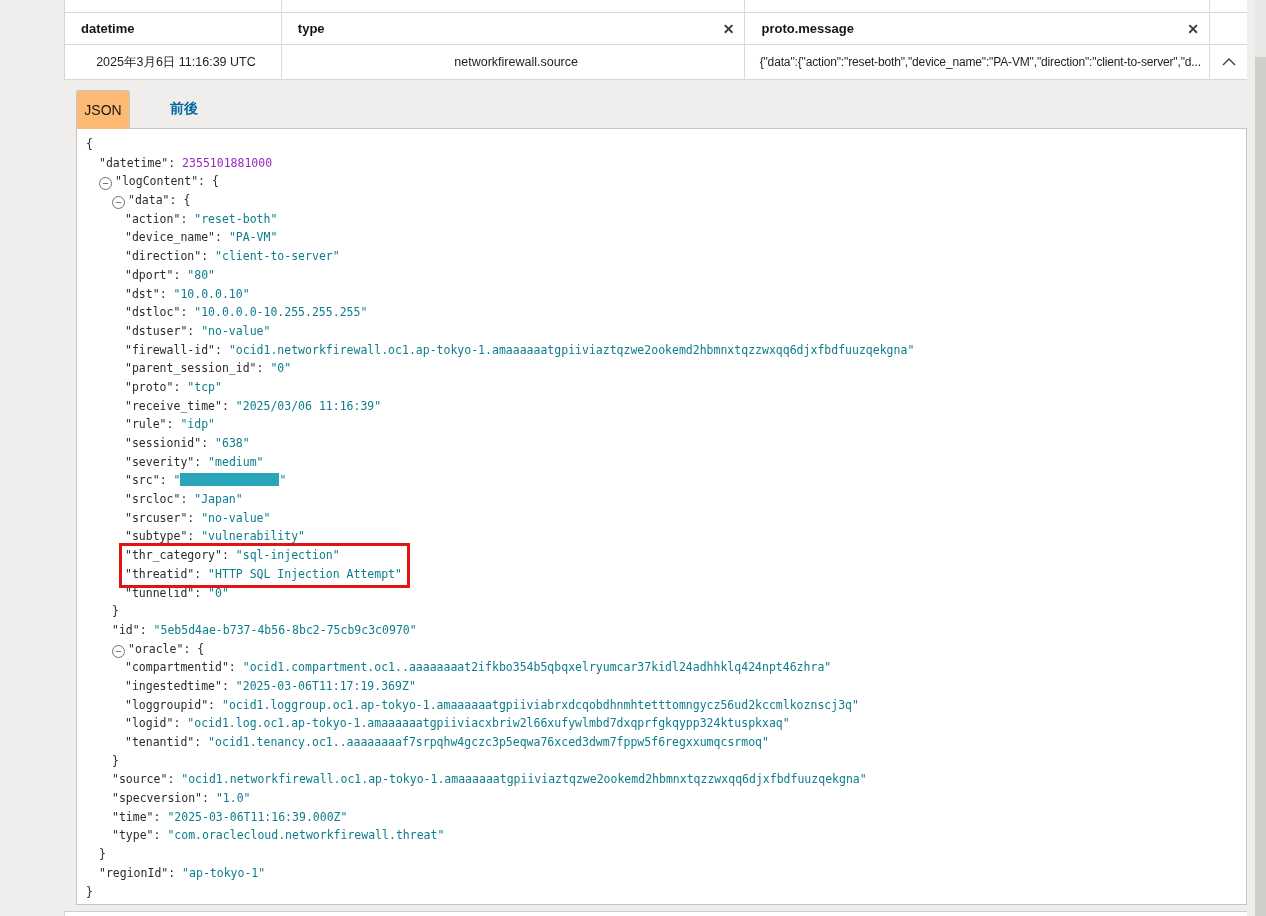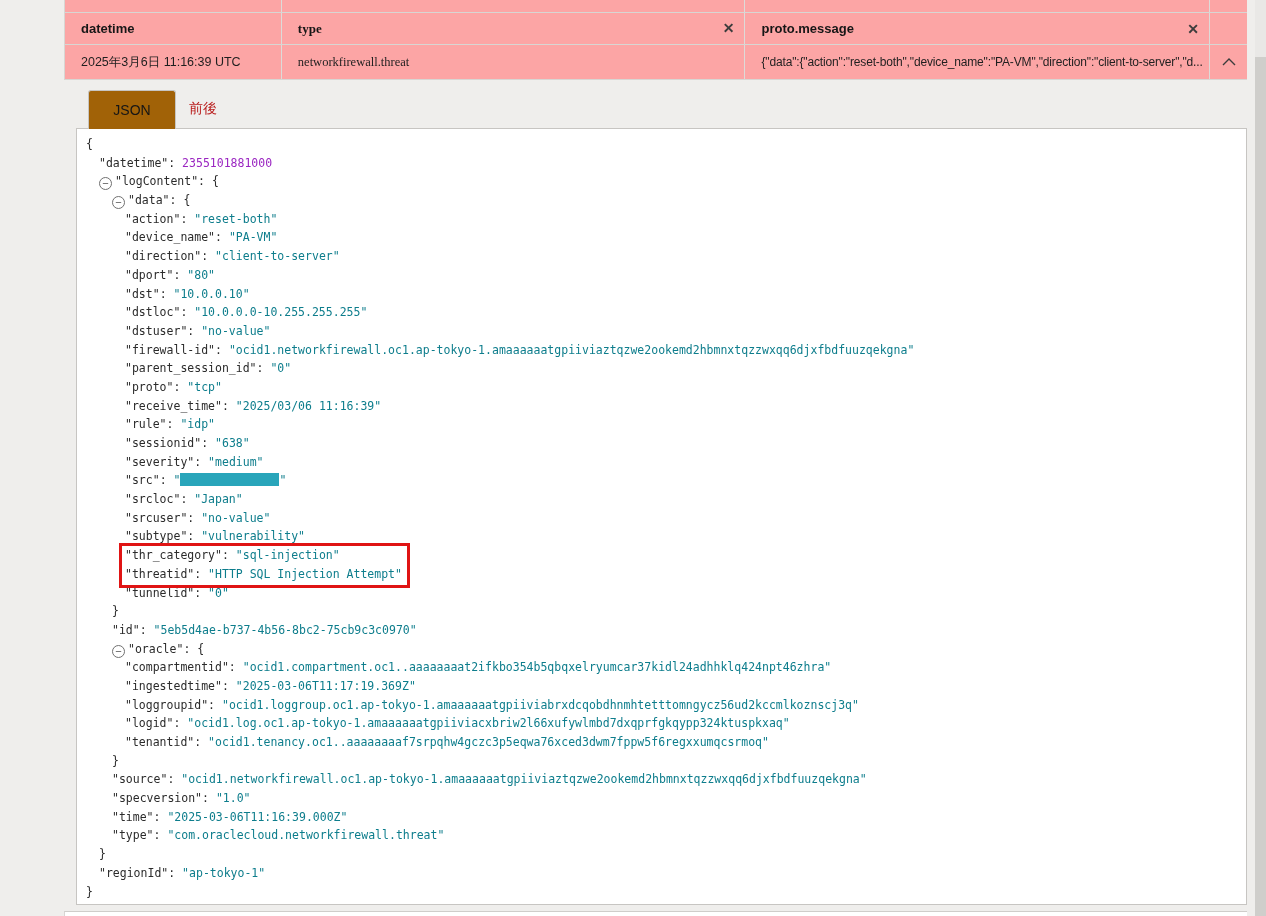--- a/index.html
+++ b/index.html
@@ -1,37 +1,37 @@
 <!DOCTYPE html>
 <html style="--string-color: #0d7d8c; --number-color: #9a25c1; --redaction-color: #29a5ba; --highlight-box-color: #e01414;"><head>
 <meta charset="utf-8">
 <style>
   * { margin:0; padding:0; box-sizing:border-box; }
   html,body { width:1266px; height:916px; }
   body { background:#efeeec; font-family:"Liberation Sans",sans-serif; position:relative; overflow:hidden; }
 
-  .table-region { position:absolute; left:64px; top:0; width:1183px; background:#fca5a5; border-left:1px solid #d8d6d3; }
+  .table-region { position:absolute; left:64px; top:0; width:1183px; background:#ffffff; border-left:1px solid #d8d6d3; }
   .row { display:flex; width:100%; }
   .sliver-row { height:13px; border-bottom:1px solid #d8d6d3; }
   .header-row { height:32px; border-bottom:1px solid #d8d6d3; }
   .value-row  { height:35px; border-bottom:1px solid #d8d6d3; }
   .cell { position:relative; display:flex; align-items:center; padding:0 10px 0 16px; border-right:1px solid #dddbd8; overflow:hidden; }
-  .c1{ width:217px; } .c2{ width:464px;font-family:Liberation Serif, serif; } .c3{ width:465px; } .c4{ width:37px; border-right:none; justify-content:center; padding:0; }
+  .c1{ width:217px; } .c2{ width:464px; } .c3{ width:465px; } .c4{ width:37px; border-right:none; justify-content:center; padding:0; }
   .header-row .cell{ font-weight:bold; font-size:13px; color:#161616; justify-content:space-between; }
-  .value-row .cell{ font-size:12.5px; color:#1f1f1f; white-space:nowrap; }
+  .value-row .cell{ font-size:12.5px; color:#1f1f1f; white-space:nowrap;justify-content:center; }
   .msg { font-size:12px; letter-spacing:-0.15px; white-space:nowrap; color:#1f1f1f; }
   .x-icon { color:#3c3c3c; font-size:14px; line-height:1; cursor:pointer; flex:none; }
   .chevron-up { display:flex; align-items:center; justify-content:center; cursor:pointer; }
 
   .panel { position:absolute; left:76px; top:90px; width:1171px; height:815px; }
-  .tab-json { position:absolute; top:0; left:12px; width:88px; height:39px; background:#a16207;
+  .tab-json { position:absolute; top:0; left:0; width:54px; height:39px; background:#fdba74;
     border:1px solid #c7c5c2; border-bottom:none; border-radius:3px 3px 0 0; z-index:2;
     display:flex; align-items:center; justify-content:center; font-size:14px; color:#161616; cursor:pointer; }
-  .tab-context { position:absolute; top:0; left:92px; width:70px; height:38px;
-    display:flex; align-items:center; justify-content:center; font-size:14px; color:#b91c1c; cursor:pointer; }
+  .tab-context { position:absolute; top:0; left:73px; width:70px; height:38px;
+    display:flex; align-items:center; justify-content:center; font-size:14px; color:#0369a1; cursor:pointer;font-weight:bold; }
   .panel-content { position:absolute; left:0; top:38px; right:0; bottom:0; background:#fff; border:1px solid #c7c5c2; overflow:hidden; }
 
   .json-body { position:relative; padding:6px 0 0 9px; font-family:"DejaVu Sans Mono",monospace;
     font-size:11.5px; line-height:18.7px; color:#2b2b2b; }
   .line { height:18.7px; white-space:nowrap; }
   .jkey { color:#2b2b2b; }
   .jpunct { color:#2b2b2b; }
   .jstr { color:var(--string-color,#0d7d8c); }
   .jnum { color:var(--number-color,#9a25c1); }
   .collapse-icon { display:inline-flex; width:13px; height:13px; border:1px solid #707070; border-radius:50%;
@@ -67,21 +67,21 @@
       <span>proto.message</span>
       <span class="x-icon">✕</span>
     </div>
     <div class="cell c4"></div>
   </div>
   <div class="row value-row">
     <div class="cell c1">
       <span>2025年3月6日 11:16:39 UTC</span>
     </div>
     <div class="cell c2">
-      <span>networkfirewall.threat</span>
+      <span>networkfirewall.source</span>
     </div>
     <div class="cell c3">
       <span class="msg">{"data":{"action":"reset-both","device_name":"PA-VM","direction":"client-to-server","d...</span>
     </div>
     <div class="cell c4">
       <span class="chevron-up">
         <svg width="14" height="8" viewBox="0 0 14 8">
             <polyline points="1,7 7,1 13,7" fill="none" stroke="#3c3c3c" stroke-width="1.4"></polyline>
           </svg>
       </span>

